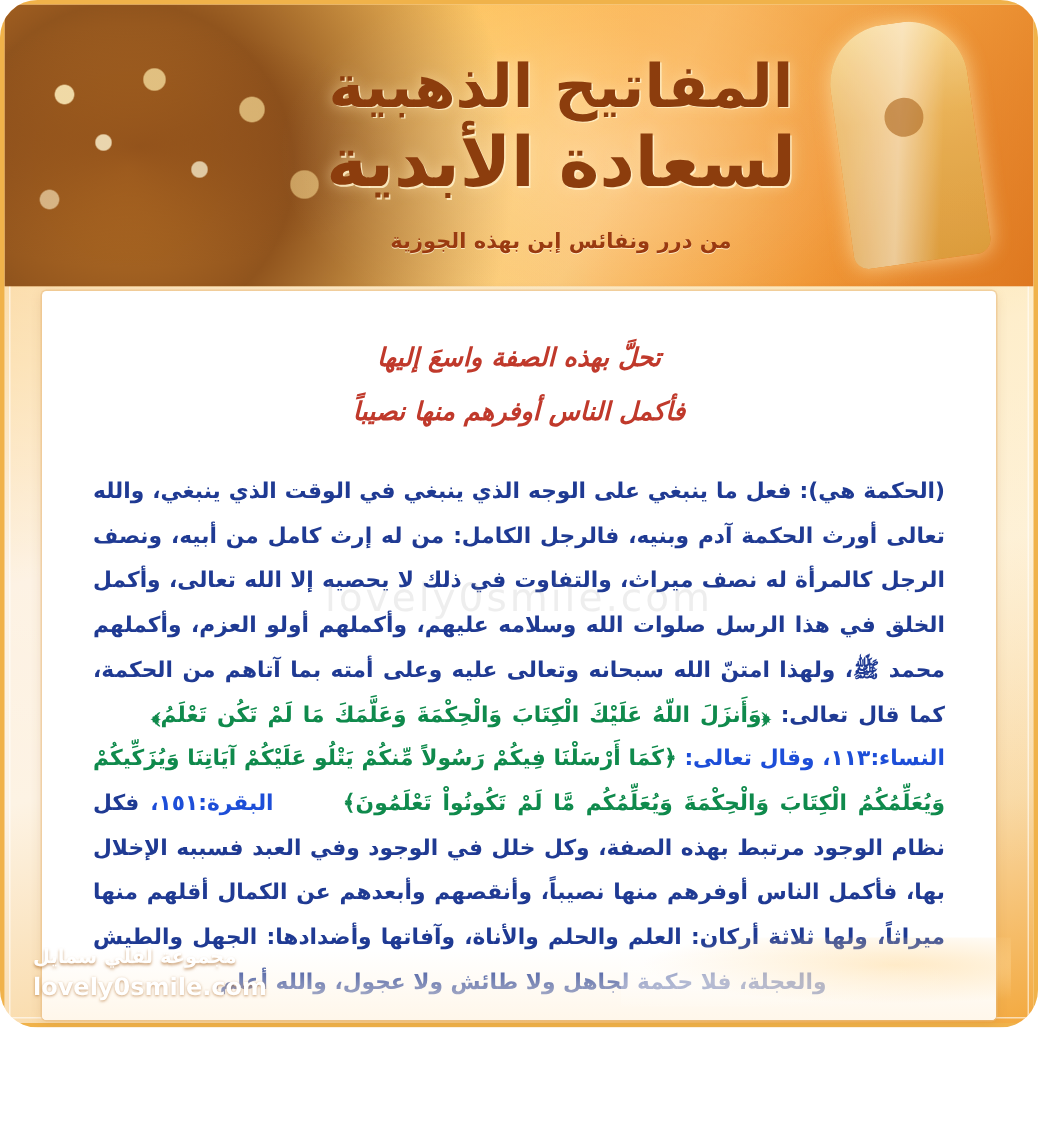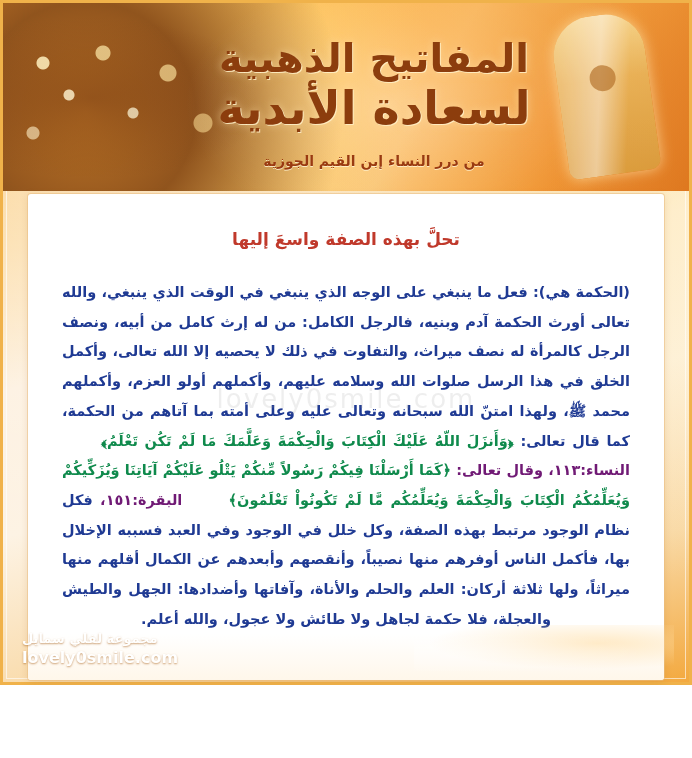--- a/index.html
+++ b/index.html
@@ -9,20 +9,21 @@
   }
   body {
     font-family: "DejaVu Sans", "Liberation Sans", sans-serif;
   }
   #page {
     position: relative;
     width: 692px;
     height: 685px;
     overflow: hidden;
     background: #fdf0df;
+    border-radius: 25px;
   }
 
   
   .outer-frame {
     position: absolute;
     inset: 0;
     border: 3px solid #f0b24a;
     box-sizing: border-box;
     background:
       radial-gradient(ellipse at 20% 12%, rgba(255,255,255,0.55) 0%, rgba(255,255,255,0) 55%),
@@ -146,38 +147,39 @@
   }
 
   .verse {
     text-align: center;
     color: #c0392b;
     font-size: 17px;
     font-weight: bold;
     line-height: 2;
     direction: rtl;
     margin-bottom: 22px;
+    font-style: italic;
   }
   .verse div { margin: 2px 0; }
 
   .body-text {
     direction: rtl;
     text-align: justify;
     text-align-last: center;
     color: #1f3a93;
     font-size: 14.5px;
     line-height: 2.05;
     font-weight: bold;
   }
   .body-text .quran {
     color: #0f8a4c;
     margin-left: 39px;
   }
   .body-text .ref {
-    color: #701a75;
+    color: #1d4ed8;
   }
 
   
   .wm-card {
     position: absolute;
     left: 0; right: 0;
     top: 190px;
     text-align: center;
     font-size: 26px;
     color: rgba(150,150,150,0.16);
@@ -240,27 +242,28 @@
 
   <div class="header">
     <div class="hdr-bg"></div>
     <div class="hdr-jewels"></div>
     <div class="hdr-key"></div>
     <div class="hdr-swirl"></div>
 
     <div class="title-block">
       <div class="title-main">المفاتيح الذهبية</div>
       <div class="title-main" style="font-size:46px;margin-top:-8px;">لسعادة الأبدية</div>
-      <div class="title-sub">من درر النساء إبن القيم الجوزية</div>
+      <div class="title-sub">من درر ونفائس إبن بهذه الجوزية</div>
     </div>
   </div>
 
   <div class="card">
     <div class="verse">
       <div>تحلَّ بهذه الصفة واسعَ إليها</div>
+      <div>فأكمل الناس أوفرهم منها نصيباً</div>
     </div>
 
     <div class="body-text">
       <span>(الحكمة هي): فعل ما ينبغي على الوجه الذي ينبغي في الوقت الذي ينبغي، والله تعالى أورث الحكمة آدم وبنيه، فالرجل الكامل: من له إرث كامل من أبيه، ونصف الرجل كالمرأة له نصف ميراث، والتفاوت في ذلك لا يحصيه إلا الله تعالى، وأكمل الخلق في هذا الرسل صلوات الله وسلامه عليهم، وأكملهم أولو العزم، وأكملهم محمد ﷺ، ولهذا امتنّ الله سبحانه وتعالى عليه وعلى أمته بما آتاهم من الحكمة، كما قال تعالى: </span><span class="quran">﴿وَأَنزَلَ اللّهُ عَلَيْكَ الْكِتَابَ وَالْحِكْمَةَ وَعَلَّمَكَ مَا لَمْ تَكُن تَعْلَمُ﴾</span><span class="ref"> النساء:١١٣، وقال تعالى: </span><span class="quran">﴿كَمَا أَرْسَلْنَا فِيكُمْ رَسُولاً مِّنكُمْ يَتْلُو عَلَيْكُمْ آيَاتِنَا وَيُزَكِّيكُمْ وَيُعَلِّمُكُمُ الْكِتَابَ وَالْحِكْمَةَ وَيُعَلِّمُكُم مَّا لَمْ تَكُونُواْ تَعْلَمُونَ﴾</span><span class="ref"> البقرة:١٥١، </span><span>فكل نظام الوجود مرتبط بهذه الصفة، وكل خلل في الوجود وفي العبد فسببه الإخلال بها، فأكمل الناس أوفرهم منها نصيباً، وأنقصهم وأبعدهم عن الكمال أقلهم منها ميراثاً، ولها ثلاثة أركان: العلم والحلم والأناة، وآفاتها وأضدادها: الجهل والطيش والعجلة، فلا حكمة لجاهل ولا طائش ولا عجول، والله أعلم.</span>
     </div>
 
     <div class="wm-card">lovely0smile.com</div>
   </div>
 
   <div class="footer-credit">جمع وإعداد: عمر بن محمد العويضي</div>

